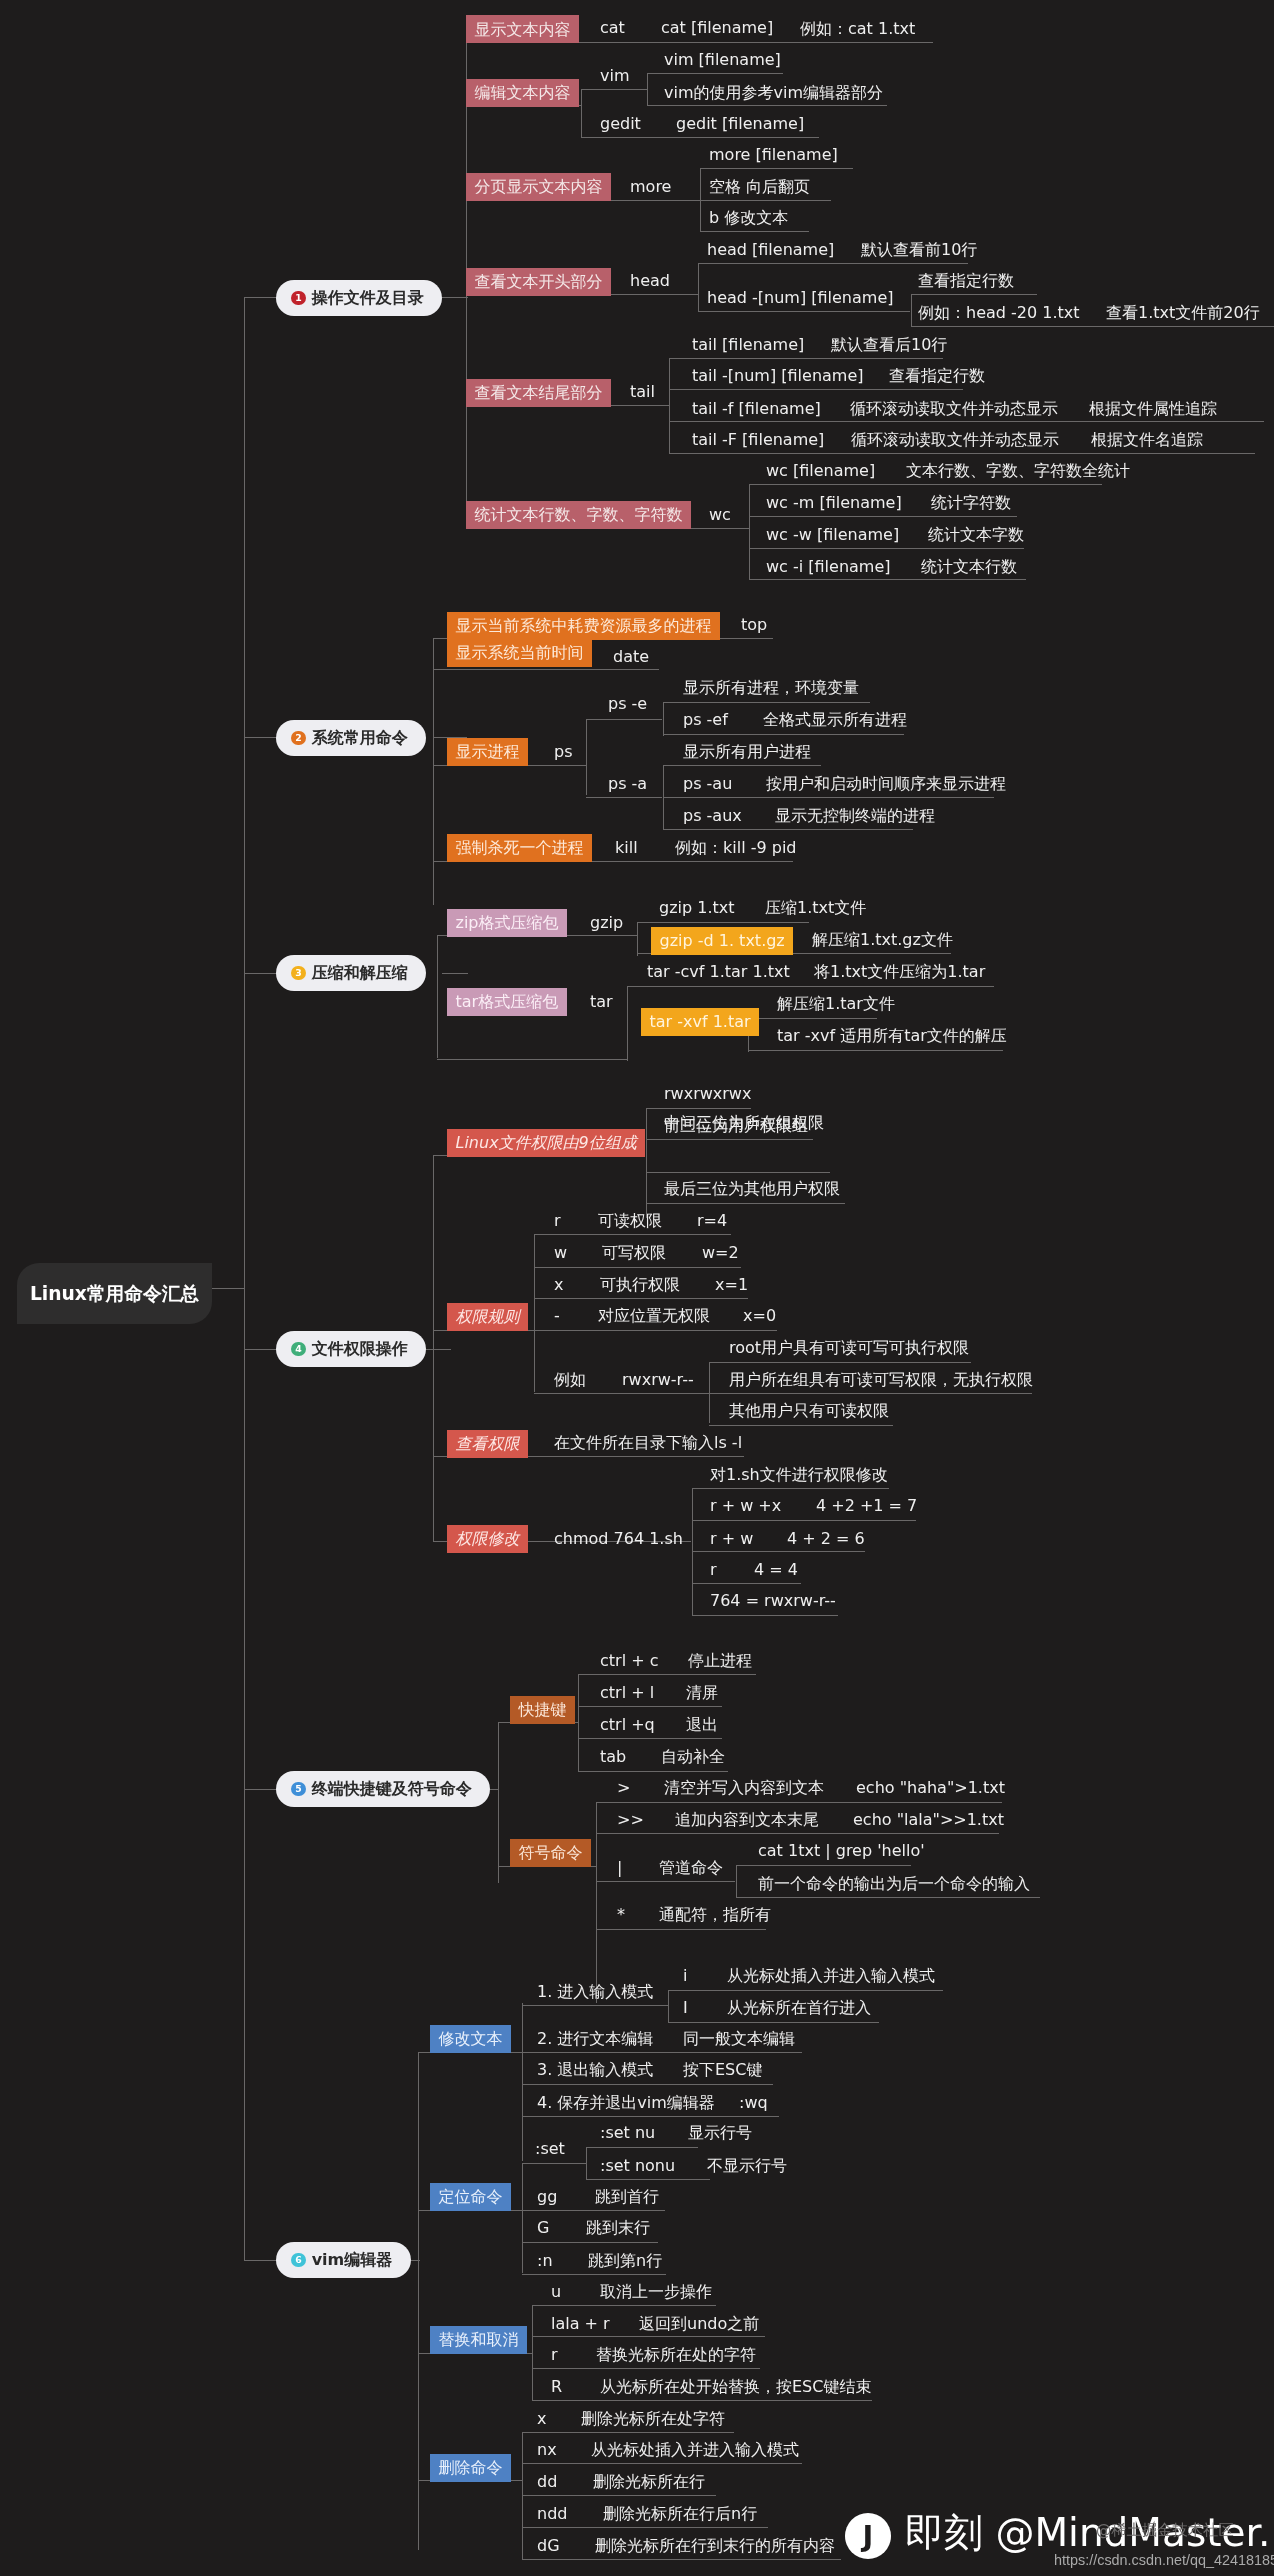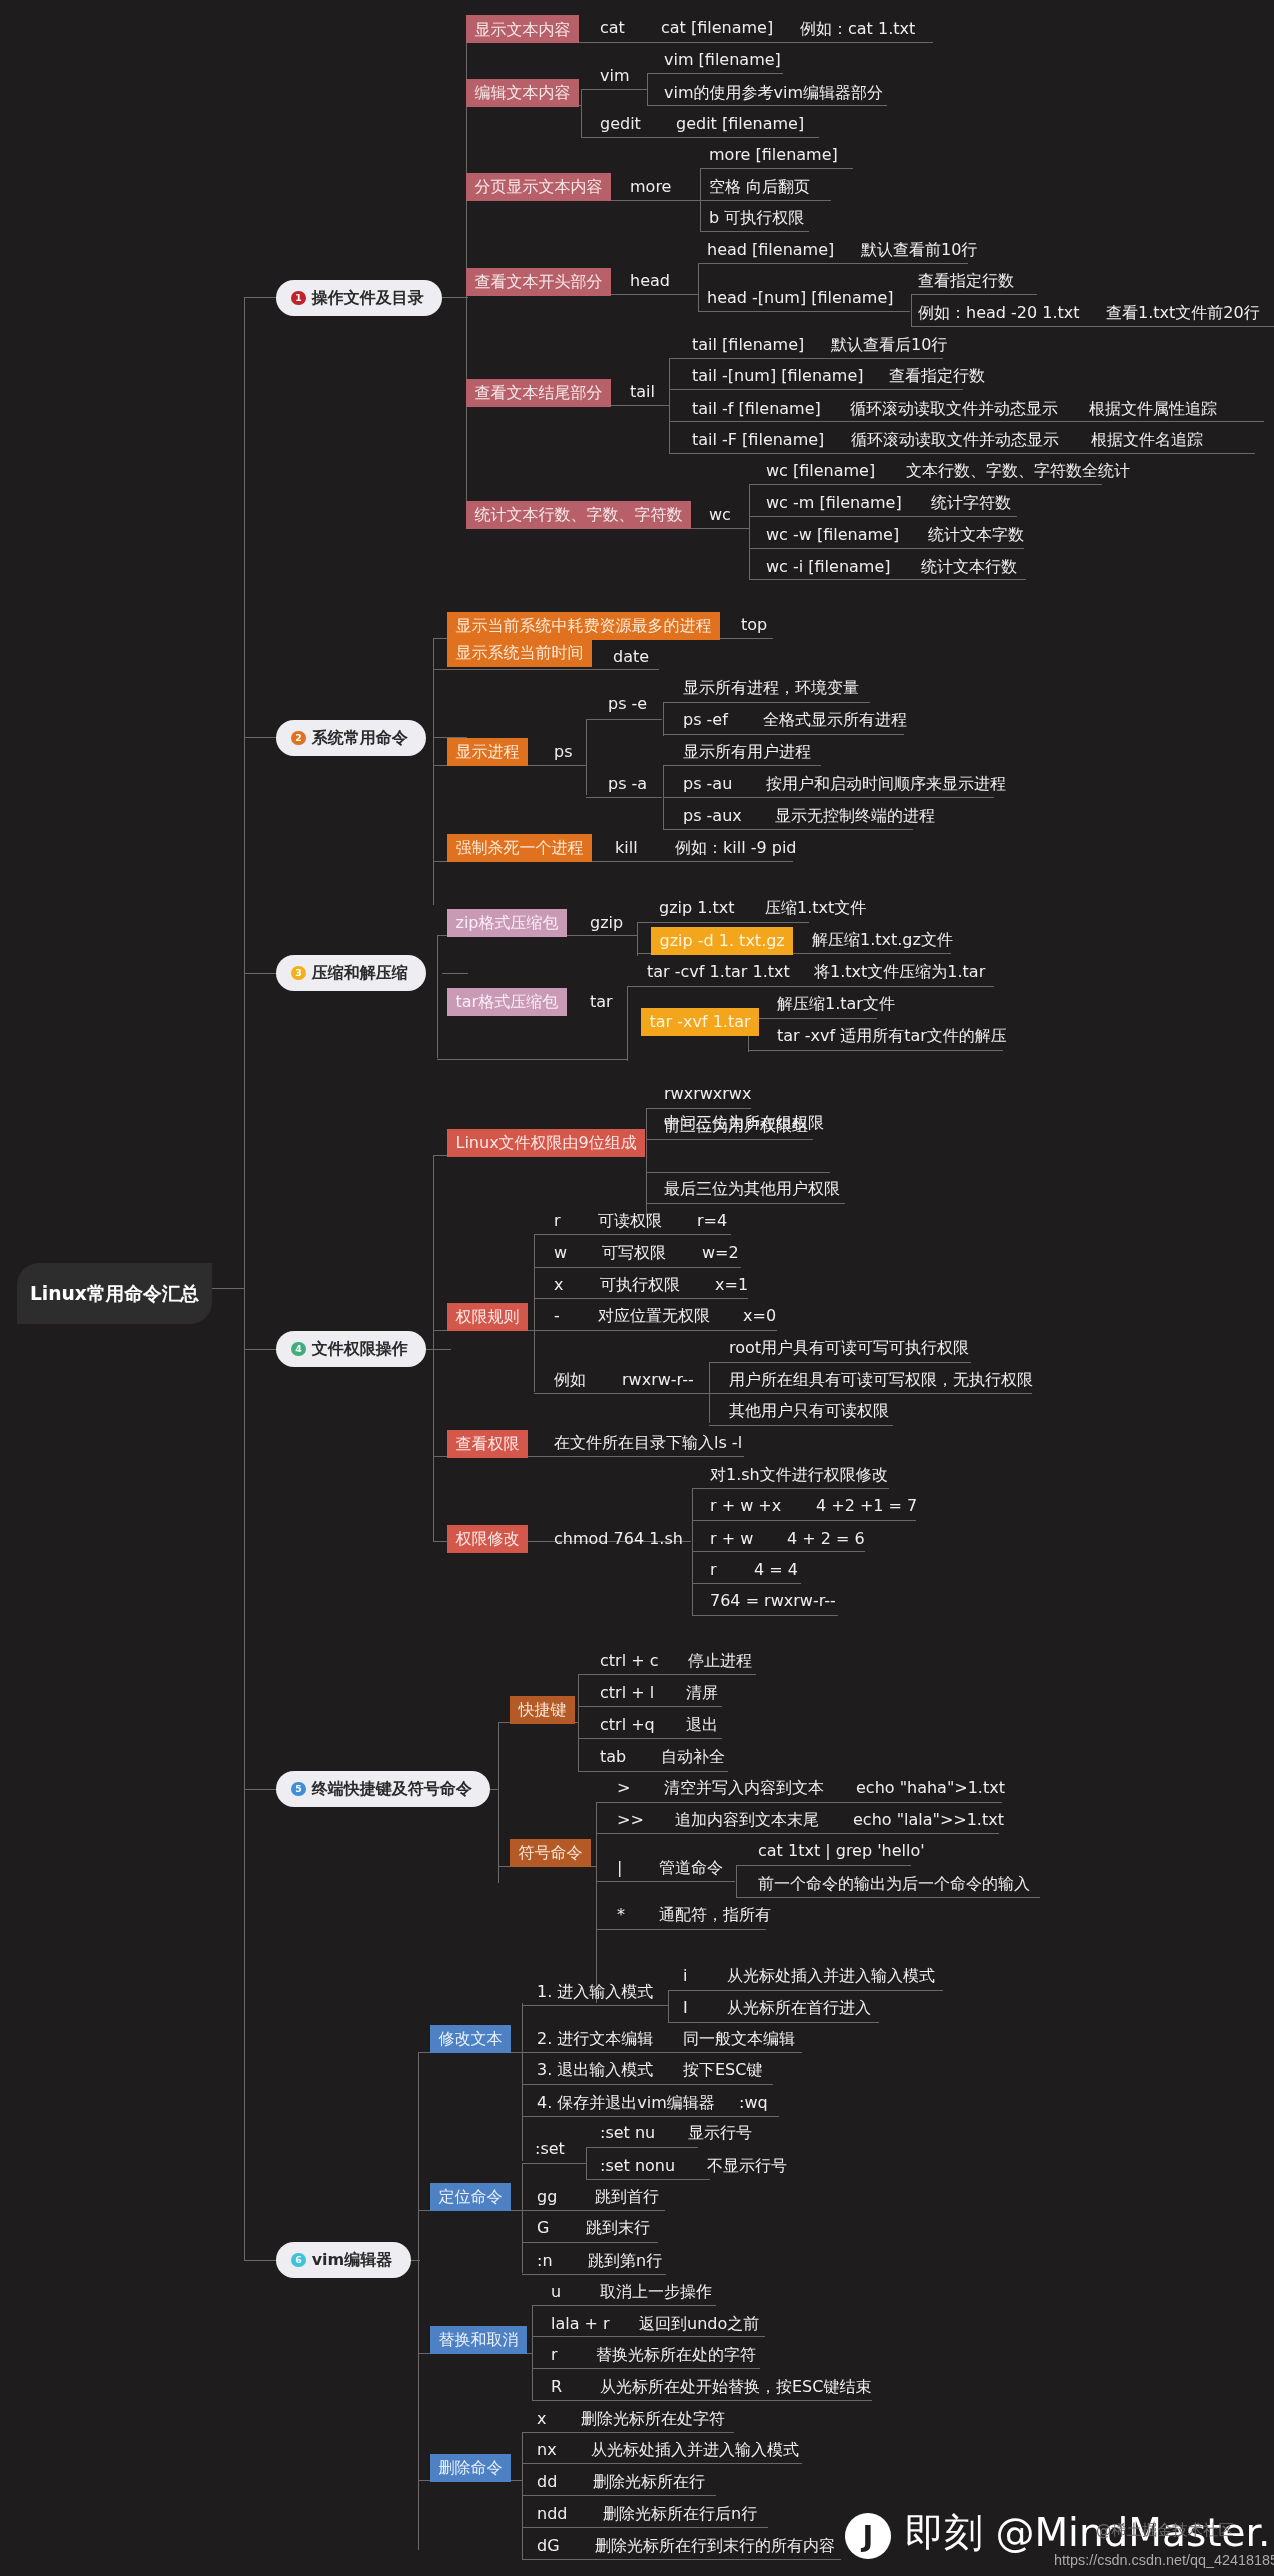--- a/index.html
+++ b/index.html
@@ -10,21 +10,21 @@
     color:#eeeeee;
   }
   .hl { position:absolute; height:0; border-top:1.7px solid #6a6868; }
   .vl { position:absolute; width:0; border-left:1.7px solid #6a6868; }
   .t { position:absolute; font-size:16px; line-height:22px; white-space:nowrap; color:#efefef; }
   .tag { position:absolute; font-size:16px; line-height:22px; padding:3.4px 8.5px 2.5px 8.5px; white-space:nowrap; color:#f4e8e8; }
   .tag.red { background:#b8606a; }
   .tag.org { background:#e0711f; color:#fde9d8; }
   .tag.pink { background:#c99ab6; color:#fbeef6; }
   .tag.yel { background:#f3a61c; color:#fff4dc; }
-  .tag.coral { background:#d4574c; color:#fde7e4; }
+  .tag.coral { background:#d4574c; color:#fde7e4;font-style:italic; }
   .tag.brown { background:#b45a26; color:#fbe6d7; }
   .tag.blue { background:#4e81c4; color:#e8f0fb; }
   .root {
     position:absolute; left:17px; top:1263px; width:195px; height:61px;
     background:#2e2d2d; border-radius:22px 0 22px 0;
     font-weight:bold; font-size:18.7px; color:#ffffff;
     display:flex; align-items:center; justify-content:center;
   }
   .l1 {
     position:absolute; height:36px; background:#eeeef2; border-radius:18px;
@@ -245,21 +245,21 @@
   <span class="t" style="left:600px;top:65px">vim</span>
   <span class="t" style="left:664px;top:49px">vim [filename]</span>
   <span class="t" style="left:664px;top:82px">vim的使用参考vim编辑器部分</span>
   <span class="t" style="left:600px;top:113px">gedit</span>
   <span class="t" style="left:676px;top:113px">gedit [filename]</span>
 
   <span class="tag red" style="left:466px;top:173px">分页显示文本内容</span>
   <span class="t" style="left:630px;top:176px">more</span>
   <span class="t" style="left:709px;top:144px">more [filename]</span>
   <span class="t" style="left:709px;top:176px">空格 向后翻页</span>
-  <span class="t" style="left:709px;top:207px">b 可执行权限</span>
+  <span class="t" style="left:709px;top:207px">b 修改文本</span>
 
   <span class="tag red" style="left:466px;top:268px">查看文本开头部分</span>
   <span class="t" style="left:630px;top:270px">head</span>
   <span class="t" style="left:707px;top:239px">head [filename]</span>
   <span class="t" style="left:861px;top:239px">默认查看前10行</span>
   <span class="t" style="left:707px;top:287px">head -[num] [filename]</span>
   <span class="t" style="left:918px;top:270px">查看指定行数</span>
   <span class="t" style="left:918px;top:302px">例如：head -20 1.txt</span>
   <span class="t" style="left:1106px;top:302px">查看1.txt文件前20行</span>
 

